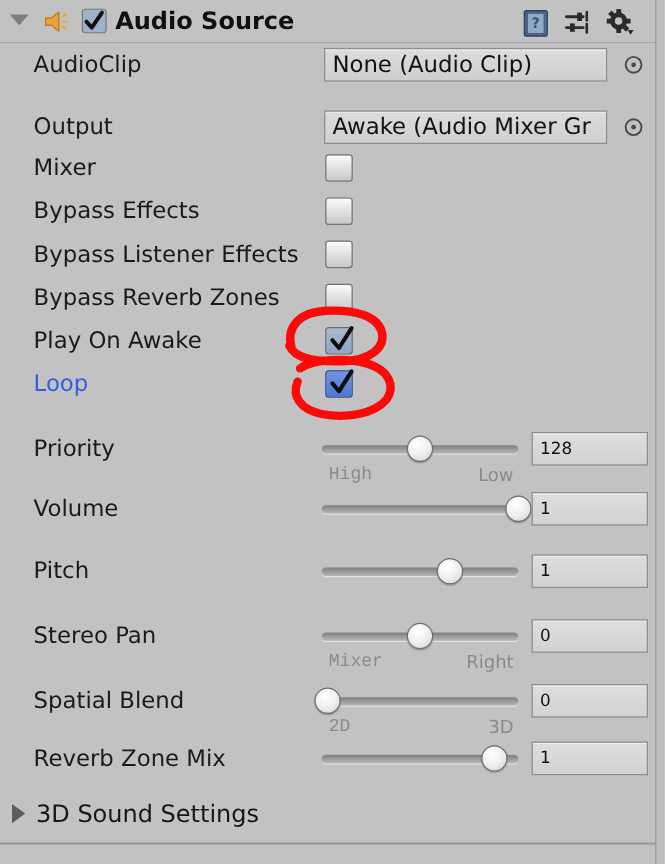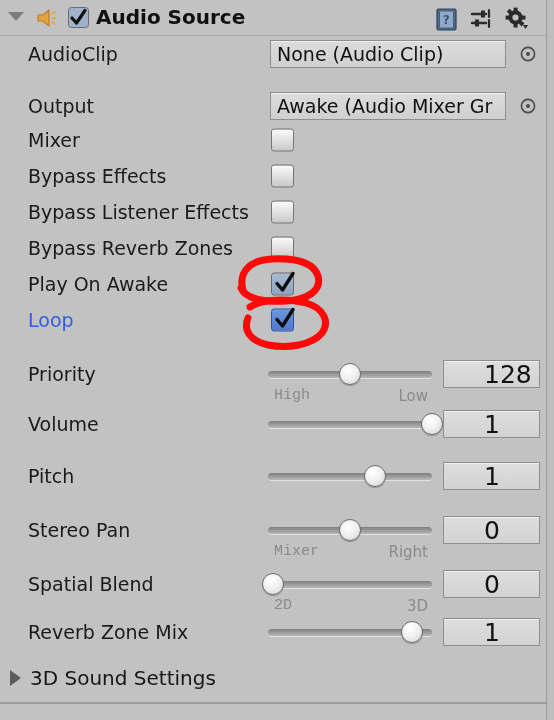--- a/index.html
+++ b/index.html
@@ -155,21 +155,21 @@
     transform: translateY(-50%);
     width: 97px; height: 28px;
     background: linear-gradient(#dedede, #d2d2d2);
     border: 1px solid #8e8e8e;
     box-shadow: inset 0 1px 0 #f0f0f0;
     cursor: text;
   }
   .num-field .txt {
     position: absolute; left: 6px; top: 50%;
     transform: translateY(-50%);
-    font-size: 25px; color: #111; margin-left: 34px;
+    font-size: 14px; color: #111;
   }
 
   
   .subfold { position: absolute; left: 0; width: 546px; height: 40px; text-decoration: underline; }
   .subfold .tri {
     position: absolute; left: 10px; top: 50%;
     transform: translateY(-50%);
     width: 0; height: 0;
     border-top: 8px solid transparent;
     border-bottom: 8px solid transparent;

